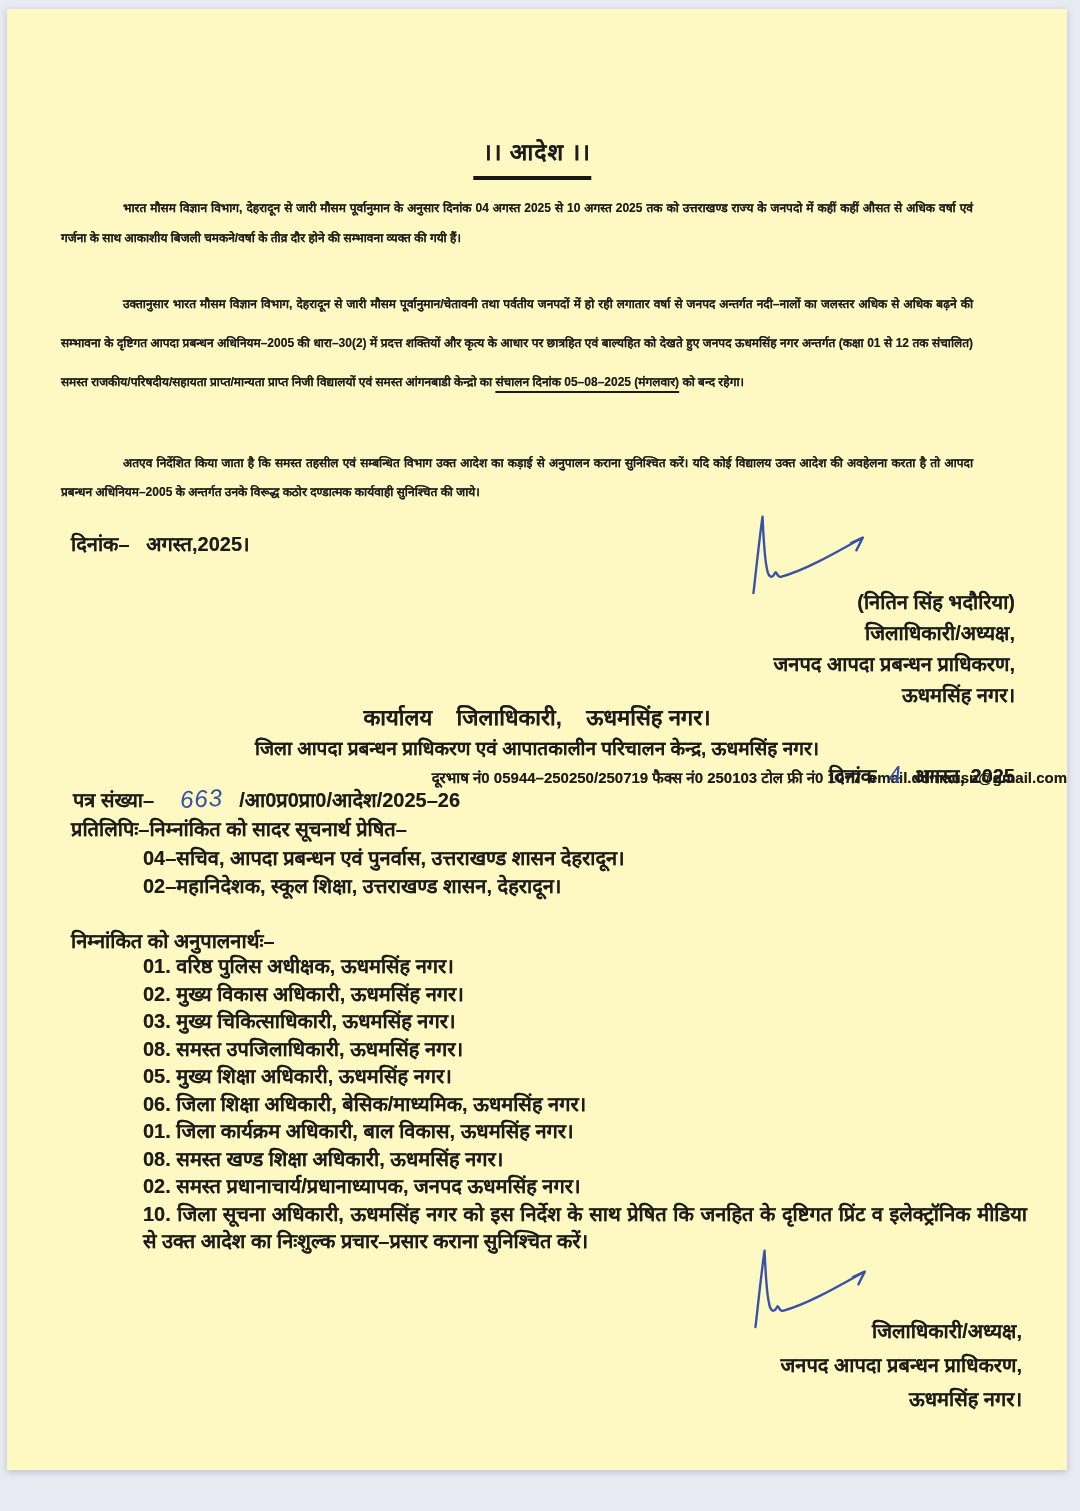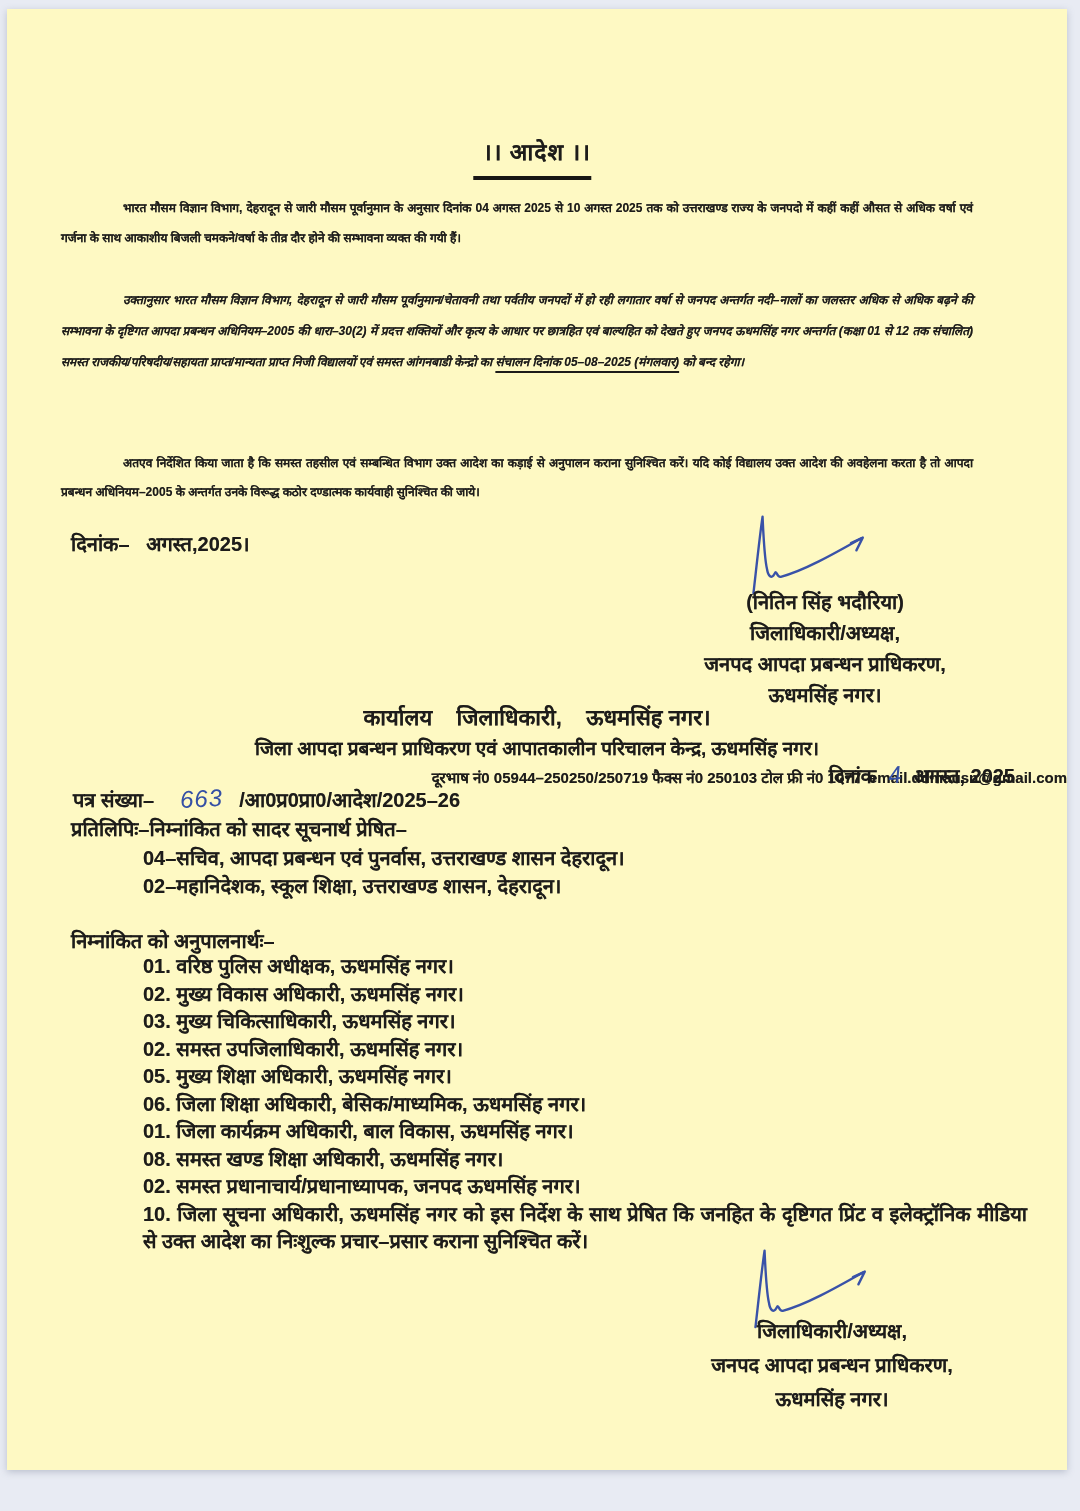--- a/index.html
+++ b/index.html
@@ -18,30 +18,30 @@
   .abs{position:absolute;}
   .center{text-align:center;}
   .doc-title{top:126px;left:0;width:100%;font-size:23px;font-weight:700;letter-spacing:1px;}
   .title-rule{top:167px;left:50%;transform:translateX(-54%);width:118px;height:4px;background:#181715;}
   .body-p{
     left:52px;width:912px;margin:2px;
     font-size:12px;line-height:30px;font-weight:600;
     text-align:justify;text-indent:62px;
   }
   .p1{top:182px;}
-  .p2{top:274px;line-height:31px;font-style:italic;}
+  .p2{top:274px;line-height:39px;}
   .p3{top:438px;line-height:29px;}
   .b{font-weight:800;}
   .u{text-decoration:underline;text-decoration-thickness:2px;text-underline-offset:5px;}
   .date-line{top:521px;left:64px;font-size:20px;font-weight:600;text-align:center;}
   .sig-svg{width:152px;height:82px;}
   .sig1{top:504px;left:716px;}
   .sig2{top:1238px;left:718px;}
   .pen-stroke{stroke:#3952a8;stroke-width:2.6;fill:none;stroke-linecap:round;stroke-linejoin:round;}
-  .sig-text{width:380px;text-align:center;font-size:20px;font-weight:700;line-height:31px;}
+  .sig-text{width:380px;text-align:right;font-size:20px;font-weight:700;line-height:31px;}
   .sig-text1{top:578px;left:628px;}
   .sig-text2{top:1305px;left:635px;line-height:34px;}
   .office{top:692px;left:0;width:100%;text-align:center;}
   .office-l1{font-size:22px;font-weight:800;}
   .office-l2{font-size:19px;font-weight:800;margin-top:4px;}
   .office-l3{font-size:15px;font-weight:600;margin-top:6px;text-align:right;}
   .office-l3 .email{font-weight:800;margin-left:8px;}
   .date-right{top:752px;right:52px;font-size:20px;font-weight:800;}
   .ref-line{top:776px;left:66px;font-size:20px;font-weight:800;}
   .pen{
@@ -109,21 +109,21 @@
     <div class="row">04–सचिव, आपदा प्रबन्धन एवं पुनर्वास, उत्तराखण्ड शासन देहरादून।</div>
     <div class="row">02–महानिदेशक, स्कूल शिक्षा, उत्तराखण्ड शासन, देहरादून।</div>
   </div>
 
   <div class="abs comp-heading">निम्नांकित को अनुपालनार्थः–</div>
 
   <div class="abs list list2">
     <div class="row">01. वरिष्ठ पुलिस अधीक्षक, ऊधमसिंह नगर।</div>
     <div class="row">02. मुख्य विकास अधिकारी, ऊधमसिंह नगर।</div>
     <div class="row">03. मुख्य चिकित्साधिकारी, ऊधमसिंह नगर।</div>
-    <div class="row">02. समस्त उपजिलाधिकारी, ऊधमसिंह नगर।</div>
+    <div class="row">08. समस्त उपजिलाधिकारी, ऊधमसिंह नगर।</div>
     <div class="row">05. मुख्य शिक्षा अधिकारी, ऊधमसिंह नगर।</div>
     <div class="row">06. जिला शिक्षा अधिकारी, बेसिक/माध्यमिक, ऊधमसिंह नगर।</div>
     <div class="row">01. जिला कार्यक्रम अधिकारी, बाल विकास, ऊधमसिंह नगर।</div>
     <div class="row">08. समस्त खण्ड शिक्षा अधिकारी, ऊधमसिंह नगर।</div>
     <div class="row">02. समस्त प्रधानाचार्य/प्रधानाध्यापक, जनपद ऊधमसिंह नगर।</div>
     <div class="row">10. जिला सूचना अधिकारी, ऊधमसिंह नगर को इस निर्देश के साथ प्रेषित कि जनहित के दृष्टिगत प्रिंट व इलेक्ट्रॉनिक मीडिया से उक्त आदेश का निःशुल्क प्रचार–प्रसार कराना सुनिश्चित करें।</div>
   </div>
 
   <svg class="abs sig-svg sig2" viewBox="0 0 160 90">
     <path class="pen-stroke" d="M30 88 C33 62 37 24 40 4 C41 26 42 50 45 62 C46 69 50 73 53 67 C56 61 55 71 60 70 C84 64 118 45 148 28"></path>

